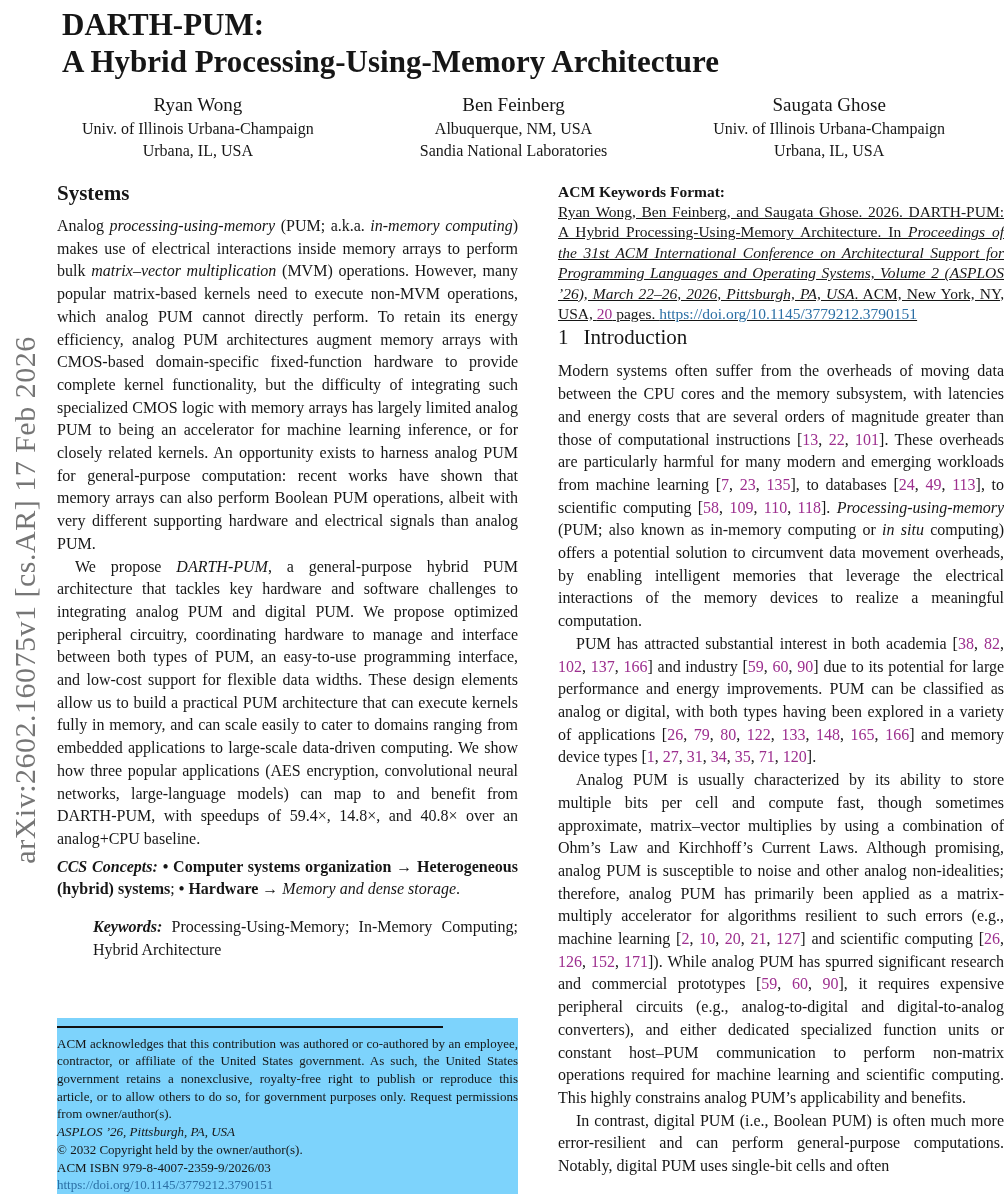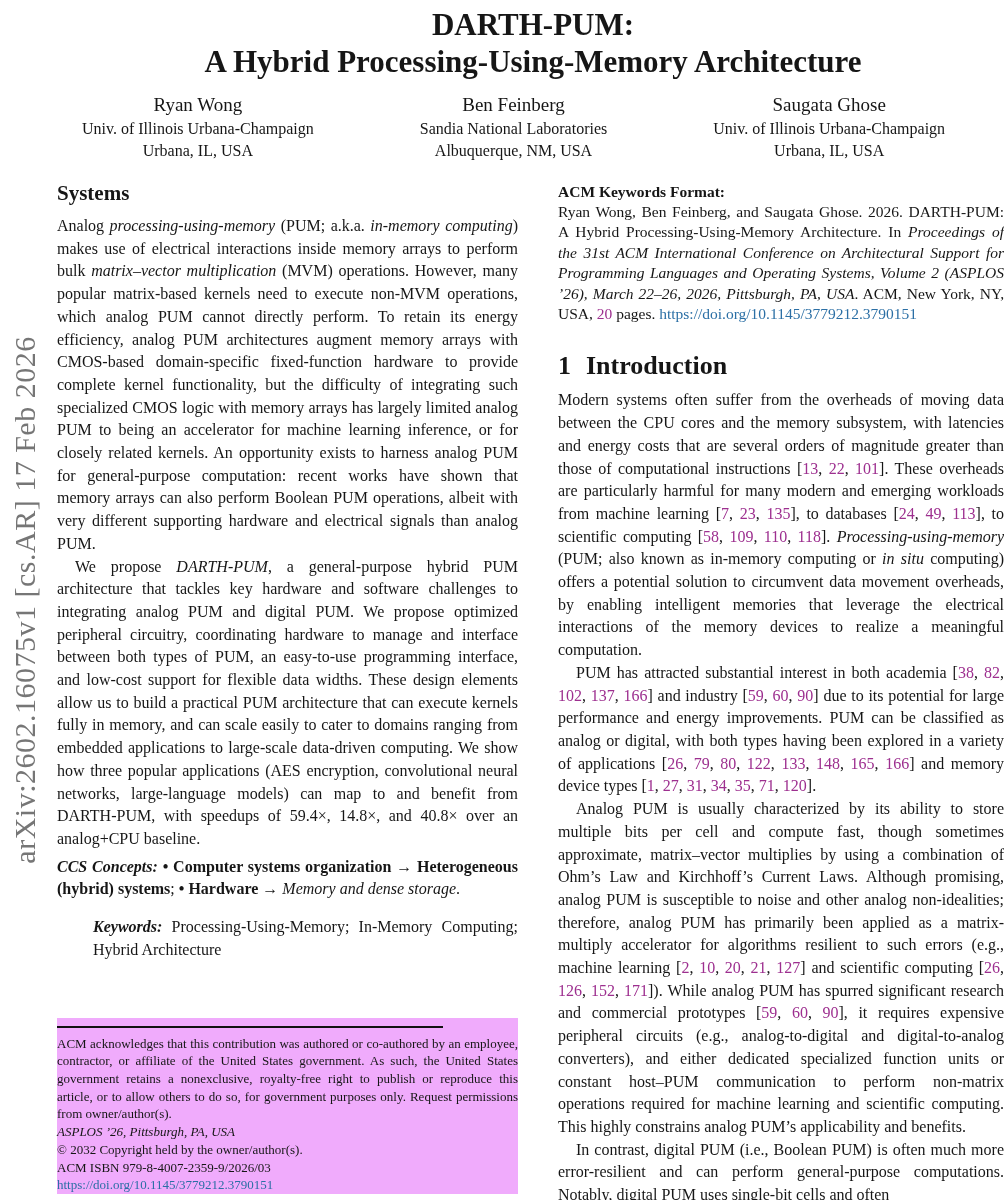--- a/index.html
+++ b/index.html
@@ -8,46 +8,46 @@
     font-family:"Liberation Serif", serif; color:#161616; overflow:hidden;
   }
   
   .watermark {
     position:absolute; left:25px; top:600px;
     transform:translate(-50%,-50%) rotate(-90deg);
     white-space:nowrap; font-size:30px; letter-spacing:0.5px;
     color:var(--watermark-color,#767676);
   }
   
-  .title-block { position:absolute; left:62px; top:6px; width:942px; text-align:center; }
+  .title-block { position:absolute; left:62px; top:6px; width:942px; text-align:left; }
   .paper-title { font-size:31px; font-weight:bold; line-height:37px; }
   .authors-row { position:absolute; left:40px; top:92px; width:947px; display:flex; }
   .author { flex:1; text-align:center; }
   .author-name { font-size:19px; line-height:25px; margin-bottom:1px; }
   .author-affil { font-size:16px; line-height:21.5px; }
   
   .col { position:absolute; }
   .col-left  { left:57px;  top:180px; width:461px; height:1020px; }
   .col-right { left:558px; top:182px; width:446px; height:1018px; overflow:hidden; }
   .abstract-heading { font-size:21px; font-weight:bold; margin:0 0 9px 0; line-height:26px; }
   .body-par { font-size:16px; line-height:22.7px; text-align:justify; margin:0; }
   .indent { text-indent:18px; }
   .ccs { margin-top:5px; }
   .keywords { margin-top:15px;margin-left:36px; }
   
-  .footnote { position:absolute; left:57px; bottom:6px; width:461px; background:#f0abfc; padding-top:8px; z-index:2; }
+  .footnote { position:absolute; left:57px; bottom:6px; width:461px; background:#7dd3fc; padding-top:8px; z-index:2; }
   .footnote-rule { width:386px; height:2px; background:#111111; margin:0 0 7px 0; }
   .fn-par { font-size:13px; line-height:17.7px; text-align:justify; margin:0; }
   .fn-line { font-size:13px; line-height:17.7px; display:block; }
   .italic { font-style:italic; }
   .link { color:var(--link-color,#2B6FA5); text-decoration:none; cursor:pointer; }
   
   .acm-ref-heading { font-size:15.5px; font-weight:bold; line-height:20px; }
-  .acm-ref-text { font-size:15.5px; line-height:20.4px; margin:0; text-align:justify; }
-  .section-heading { font-size:26px; font-weight:bold; margin:29px 0 10px 0; line-height:26px; }
+  .acm-ref-text { font-size:15.5px; line-height:20.4px; margin:0; text-align:justify;text-decoration:underline; }
+  .section-heading { font-size:21px; font-weight:normal; margin:0 0 10px 0; line-height:26px; }
   .section-heading .sec-num { margin-right:15px; }
   
   .rt-i { font-style:italic; }
   .rt-b { font-weight:bold; }
   .rt-bi { font-weight:bold; font-style:italic; }
   .rt-cite { color:var(--cite-color,#9D2F8F); }
   .rt-link { color:var(--link-color,#2B6FA5); cursor:pointer; }
 </style>
 </head>
 <body>
@@ -62,22 +62,22 @@
   </header>
 
   <div class="authors-row">
     <div class="author">
       <div class="author-name">Ryan Wong</div>
       <div class="author-affil">Univ. of Illinois Urbana-Champaign</div>
       <div class="author-affil">Urbana, IL, USA</div>
     </div>
     <div class="author">
       <div class="author-name">Ben Feinberg</div>
+      <div class="author-affil">Albuquerque, NM, USA</div>
       <div class="author-affil">Sandia National Laboratories</div>
-      <div class="author-affil">Albuquerque, NM, USA</div>
     </div>
     <div class="author">
       <div class="author-name">Saugata Ghose</div>
       <div class="author-affil">Univ. of Illinois Urbana-Champaign</div>
       <div class="author-affil">Urbana, IL, USA</div>
     </div>
   </div>
 
   <section class="col col-left">
     <h2 class="abstract-heading">Systems</h2>

